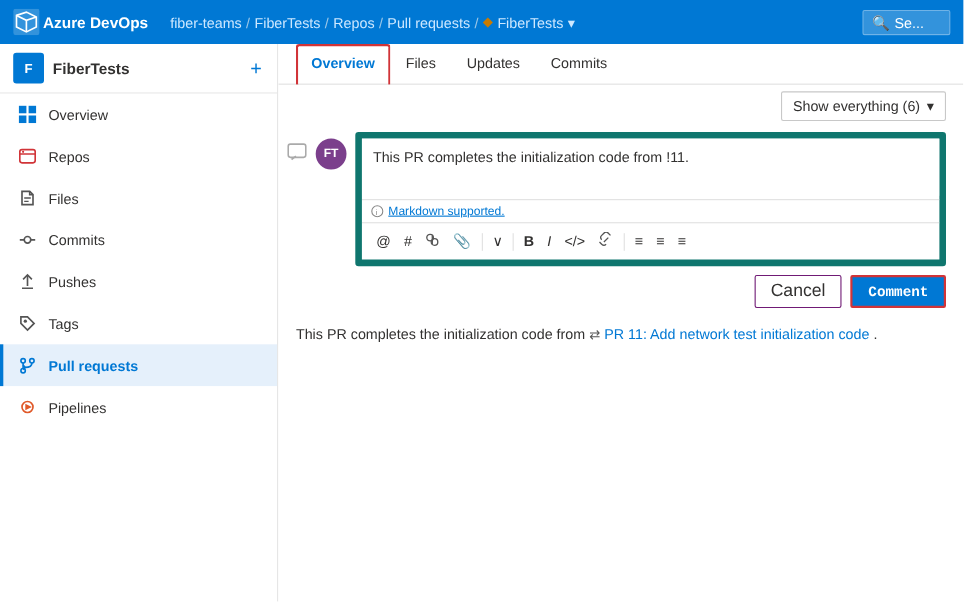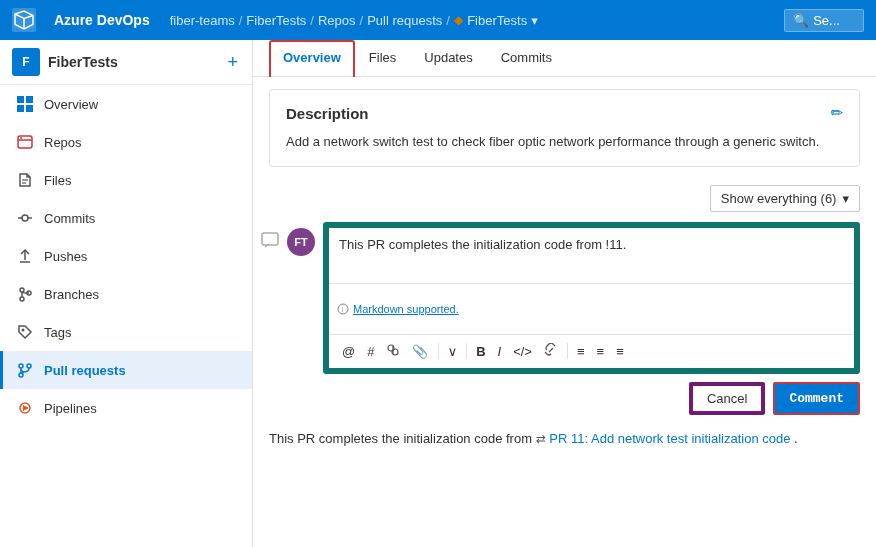--- a/index.html
+++ b/index.html
@@ -10,21 +10,21 @@
       height: 40px;
       background: #0078d4;
       display: flex;
       align-items: center;
       padding: 0 12px;
       flex-shrink: 0;
     }
     .top-nav-logo {
       display: flex;
       align-items: center;
-      gap: 18px;
+      gap: 3px;
       color: #fff;
       font-size: 14px;
       font-weight: 600;
       margin-right: 20px;
     }
     .logo-icon {
       width: 24px;
       height: 24px;
     }
     .breadcrumb {
@@ -205,21 +205,21 @@
       outline: none;
       resize: none;
       font-family: inherit;
       line-height: 1.4;
       min-height: 42px;
     }
     .markdown-hint {
       display: flex;
       align-items: flex-start;
       gap: 4px;
-      padding: 19px 8px;
+      padding: 4px 8px;
       font-size: 11px;
       color: #666;
       border-top: 1px solid #e0e0e0;
     }
     .markdown-hint .md-link { color: #0078d4; text-decoration: underline; cursor: pointer; }
     .toolbar {
       display: flex;
       align-items: center;
       gap: 2px;
       padding: 5px 8px;
@@ -239,24 +239,24 @@
 
     
     .action-row {
       display: flex;
       justify-content: flex-end;
       gap: 8px;
       padding: 8px 0 4px;
     }
     .btn-cancel {
       padding: 5px 14px;
-      border: 4px solid #701a75;
+      border: 1px solid #701a75;
       background: #fff;
       border-radius: 2px;
-      font-size: 13px;
+      font-size: 16px;
       cursor: pointer;
       color: #323130;
     }
     .btn-comment {
       padding: 5px 14px;
       border: 2px solid #d13438;
       background: #0078d4;
       border-radius: 2px;
       font-size: 13px;
       cursor: pointer;
@@ -370,32 +370,20 @@
       <div class="nav-icon">
         <svg width="16" height="16" viewBox="0 0 16 16">
             <polyline points="8,2 8,12" fill="none" stroke="#555" stroke-width="1.5"></polyline>
             <polyline points="4,6 8,2 12,6" fill="none" stroke="#555" stroke-width="1.5"></polyline>
             <line x1="3" y1="14" x2="13" y2="14" stroke="#555" stroke-width="1.5"></line>
           </svg>
       </div>
       <span class="nav-label">Pushes</span>
     </div>
 
-    <div class="nav-item">
-      <div class="nav-icon">
-        <svg width="16" height="16" viewBox="0 0 16 16">
-            <circle cx="5" cy="4" r="2" fill="none" stroke="#555" stroke-width="1.5"></circle>
-            <circle cx="5" cy="13" r="2" fill="none" stroke="#555" stroke-width="1.5"></circle>
-            <circle cx="12" cy="7" r="2" fill="none" stroke="#555" stroke-width="1.5"></circle>
-            <line x1="5" y1="6" x2="5" y2="11" stroke="#555" stroke-width="1.5"></line>
-            <path d="M5 6 Q5 7 12 7" fill="none" stroke="#555" stroke-width="1.5"></path>
-          </svg>
-      </div>
-      <span class="nav-label">Branches</span>
-    </div>
 
     <div class="nav-item">
       <div class="nav-icon">
         <svg width="16" height="16" viewBox="0 0 16 16">
             <path d="M2 2h6l6 6-6 6-6-6V2z" fill="none" stroke="#555" stroke-width="1.5"></path>
             <circle cx="6" cy="6" r="1.5" fill="#555"></circle>
           </svg>
       </div>
       <span class="nav-label">Tags</span>
     </div>
@@ -435,29 +423,20 @@
         <span>Files</span>
       </div>
       <div class="tab">
         <span>Updates</span>
       </div>
       <div class="tab">
         <span>Commits</span>
       </div>
     </div>
 
-    <div class="description-card">
-      <div class="description-header">
-        <span class="description-title">Description</span>
-        <span class="edit-icon">✏</span>
-      </div>
-      <div class="description-text">
-        <span>Add a network switch test to check fiber optic network performance through a generic switch.</span>
-      </div>
-    </div>
 
     <div class="show-everything-row">
       <button class="show-everything-btn">
         <span>Show everything (6)</span>
         <span>▾</span>
       </button>
     </div>
 
     <div style="display:flex; align-items:flex-start; padding: 4px 16px 4px 8px; gap:8px;">
 

